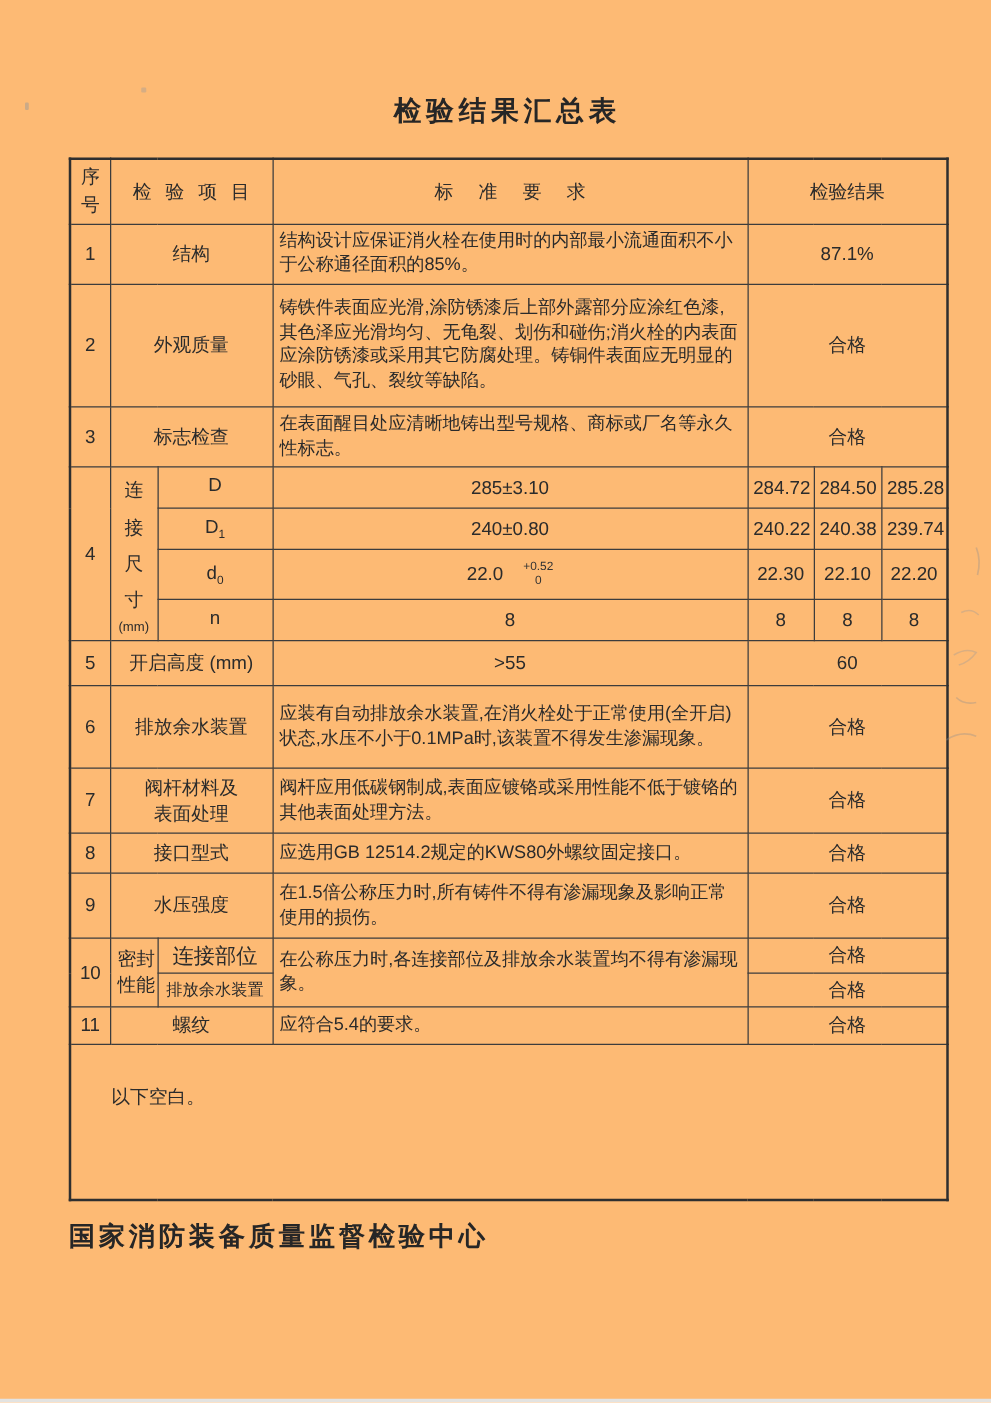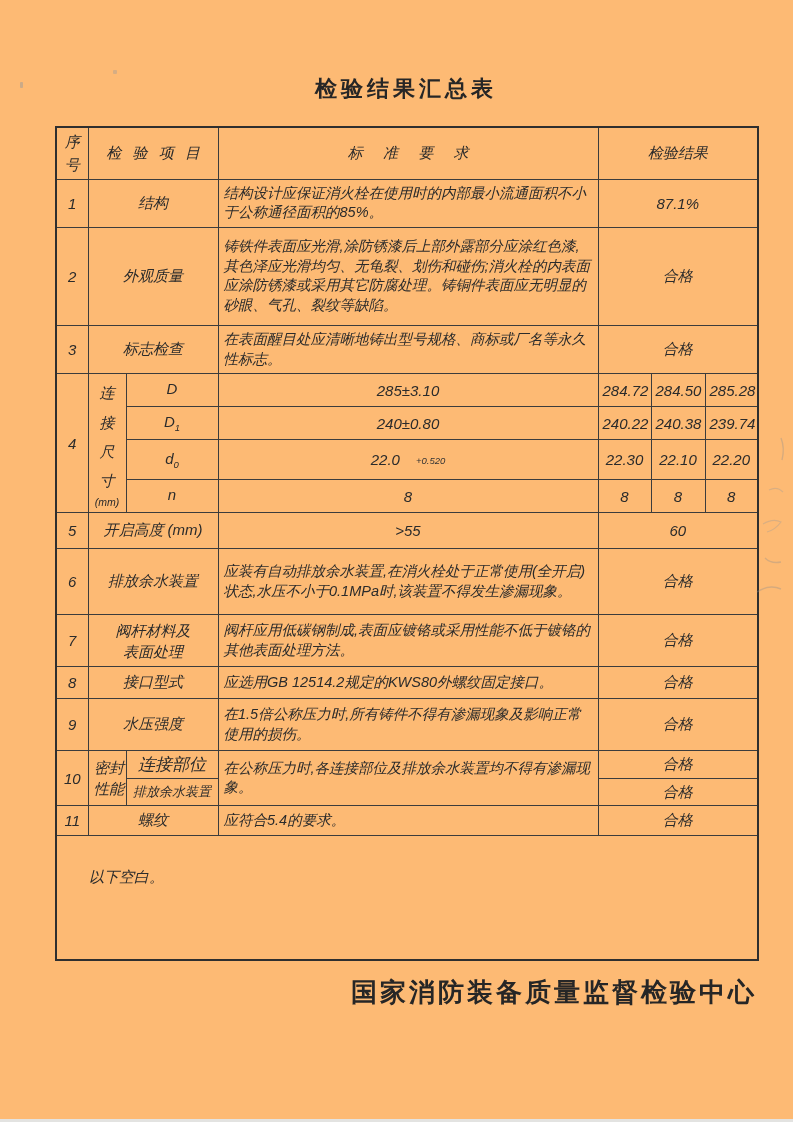--- a/index.html
+++ b/index.html
@@ -16,42 +16,41 @@
   }
   .meta { margin-top:16px; font-size:15px; color:#2a2a2a; }
   .meta-row { display:flex; justify-content:space-between; align-items:baseline; height:30px; }
   .no-label { font-size:15px; }
   .no-value { margin-left:22px; letter-spacing:1px; }
   .pages span + span { margin-left:18px; }
 
   table.report {
     margin-top:22px; width:702px; border-collapse:collapse; table-layout:fixed;
     border:2.5px solid #2f2f2f;
-    font-style:italic;
   }
   td { border:1px solid #3c3c3c; font-size:15px; vertical-align:middle; padding:2px 4px; overflow:hidden; }
   td.center { text-align:center; }
   td.req { font-size:14.5px; line-height:1.36; text-align:left; padding:4px 6px 4px 5px;margin-left:12px; }
   tr.thead td { font-size:15px; }
   .ls-item { letter-spacing:0.75em; text-indent:0.75em; }
   .ls-req  { letter-spacing:1.35em; text-indent:1.35em; }
   .wrap1 { display:inline-block; width:1.1em; word-break:break-all; line-height:1.55; vertical-align:middle; }
   .wrap1.tall { line-height:1.95; }
   .wrap2 { display:inline-block; width:2.2em; word-break:break-all; line-height:1.45; vertical-align:middle; }
   .wrap5 { display:inline-block; width:5.3em; word-break:break-all; line-height:1.4; vertical-align:middle; }
   .unit-small { display:block; font-size:10.5px; margin-top:1px; letter-spacing:0; }
   sub.param-sub { font-size:9.5px; }
   .tolwrap { white-space:nowrap; }
   .tol {
-    display:inline-flex; flex-direction:row; align-items:center;
+    display:inline-flex; flex-direction:column; align-items:center;
     font-size:9.5px; line-height:1.15; margin-left:16px; vertical-align:middle; color:#333;
   }
   td.blank-cell { vertical-align:top; text-align:left; padding:32px 0 0 32px; font-size:15px; }
   .footer {
-    margin-top:14px; text-align:right; font-size:26px; font-weight:600;
+    margin-top:14px; text-align:left; font-size:21px; font-weight:600;
     letter-spacing:3px; color:#262626;
   }
   .scan-artifact { position:absolute; right:2px; top:432px; opacity:0.35; }
   .speck { position:absolute; background:#9a9a9a; border-radius:1px; }
   .speck.s1 { left:20px; top:82px; width:3px; height:6px; opacity:.5; }
   .speck.s2 { left:113px; top:70px; width:4px; height:4px; opacity:.4; }
   .bottom-shade { position:absolute; left:0; bottom:0; width:100%; height:3px; background:#e3e3e1; }
 </style>
 </head>
 <body>

